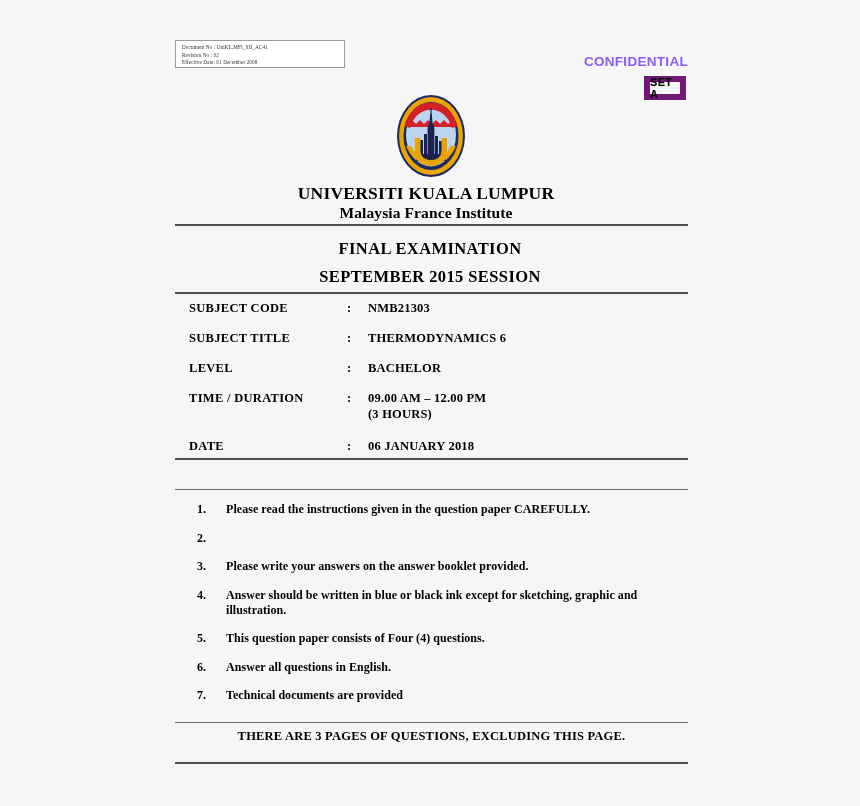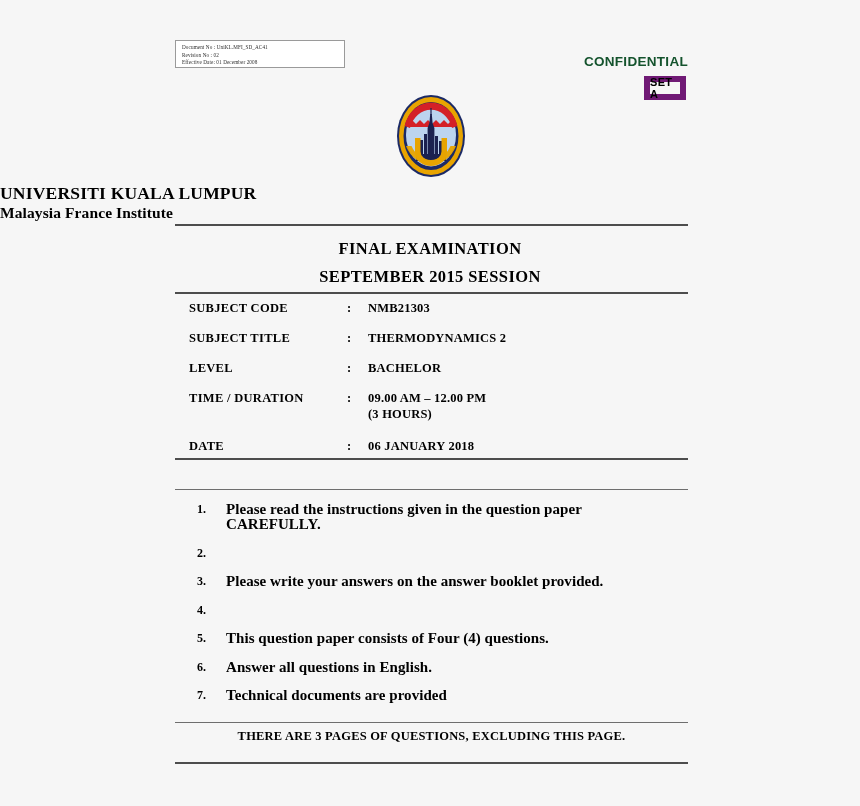--- a/index.html
+++ b/index.html
@@ -40,21 +40,21 @@
 
   
   .confidential {
     position: absolute;
     right: 172px;
     top: 54px;
     font-family: "Liberation Sans", "DejaVu Sans", sans-serif;
     font-size: 13.5px;
     font-weight: bold;
     letter-spacing: 0.3px;
-    color: #14532d;
+    color: #8b5cf6;
   }
   .set-box {
     position: absolute;
     left: 644px;
     top: 76px;
     width: 42px;
     height: 24px;
     border: 6px solid #701a75;
     background: #f6f6f6;
     box-sizing: border-box;
@@ -77,20 +77,21 @@
     width: 70px;
     height: 84px;
   }
 
   
   .inst {
     position: absolute;
     left: 0;
     right: 8px;
     top: 183px;
+    text-align: center;
   }
   .inst .l1 {
     font-size: 17.5px;
     font-weight: bold;
     letter-spacing: 0.2px;
     line-height: 20px;
   }
   .inst .l2 {
     font-size: 15.5px;
     font-weight: bold;
@@ -188,21 +189,21 @@
     margin-bottom: 13.5px;
   }
   .instr-num {
     width: 29px;
     flex: 0 0 29px;
     font-size: 12px;
     font-weight: bold;
     line-height: 15px;
   }
   .instr-text {
-    font-size: 15px;
+    font-size: 12px;
     font-weight: bold;
     line-height: 15px;
     letter-spacing: 0.05px;
     width: 430px;
   }
 
   
   .footer-text {
     position: absolute;
     left: 175px;
@@ -280,21 +281,21 @@
 
   <div class="details">
     <div class="det-row">
       <div class="det-label">SUBJECT CODE</div>
       <div class="det-colon">:</div>
       <div class="det-value">NMB21303</div>
     </div>
     <div class="det-row">
       <div class="det-label">SUBJECT TITLE</div>
       <div class="det-colon">:</div>
-      <div class="det-value">THERMODYNAMICS 2</div>
+      <div class="det-value">THERMODYNAMICS 6</div>
     </div>
     <div class="det-row">
       <div class="det-label">LEVEL</div>
       <div class="det-colon">:</div>
       <div class="det-value">BACHELOR</div>
     </div>
     <div class="det-row tall">
       <div class="det-label">TIME / DURATION</div>
       <div class="det-colon">:</div>
       <div class="det-value">
@@ -321,20 +322,21 @@
     </div>
     <div class="instr-item">
       <div class="instr-num">2.</div>
     </div>
     <div class="instr-item">
       <div class="instr-num">3.</div>
       <div class="instr-text">Please write your answers on the answer booklet provided.</div>
     </div>
     <div class="instr-item">
       <div class="instr-num">4.</div>
+      <div class="instr-text">Answer should be written in blue or black ink except for sketching, graphic and illustration.</div>
     </div>
     <div class="instr-item">
       <div class="instr-num">5.</div>
       <div class="instr-text">This question paper consists of Four (4) questions.</div>
     </div>
     <div class="instr-item">
       <div class="instr-num">6.</div>
       <div class="instr-text">Answer all questions in English.</div>
     </div>
     <div class="instr-item">

